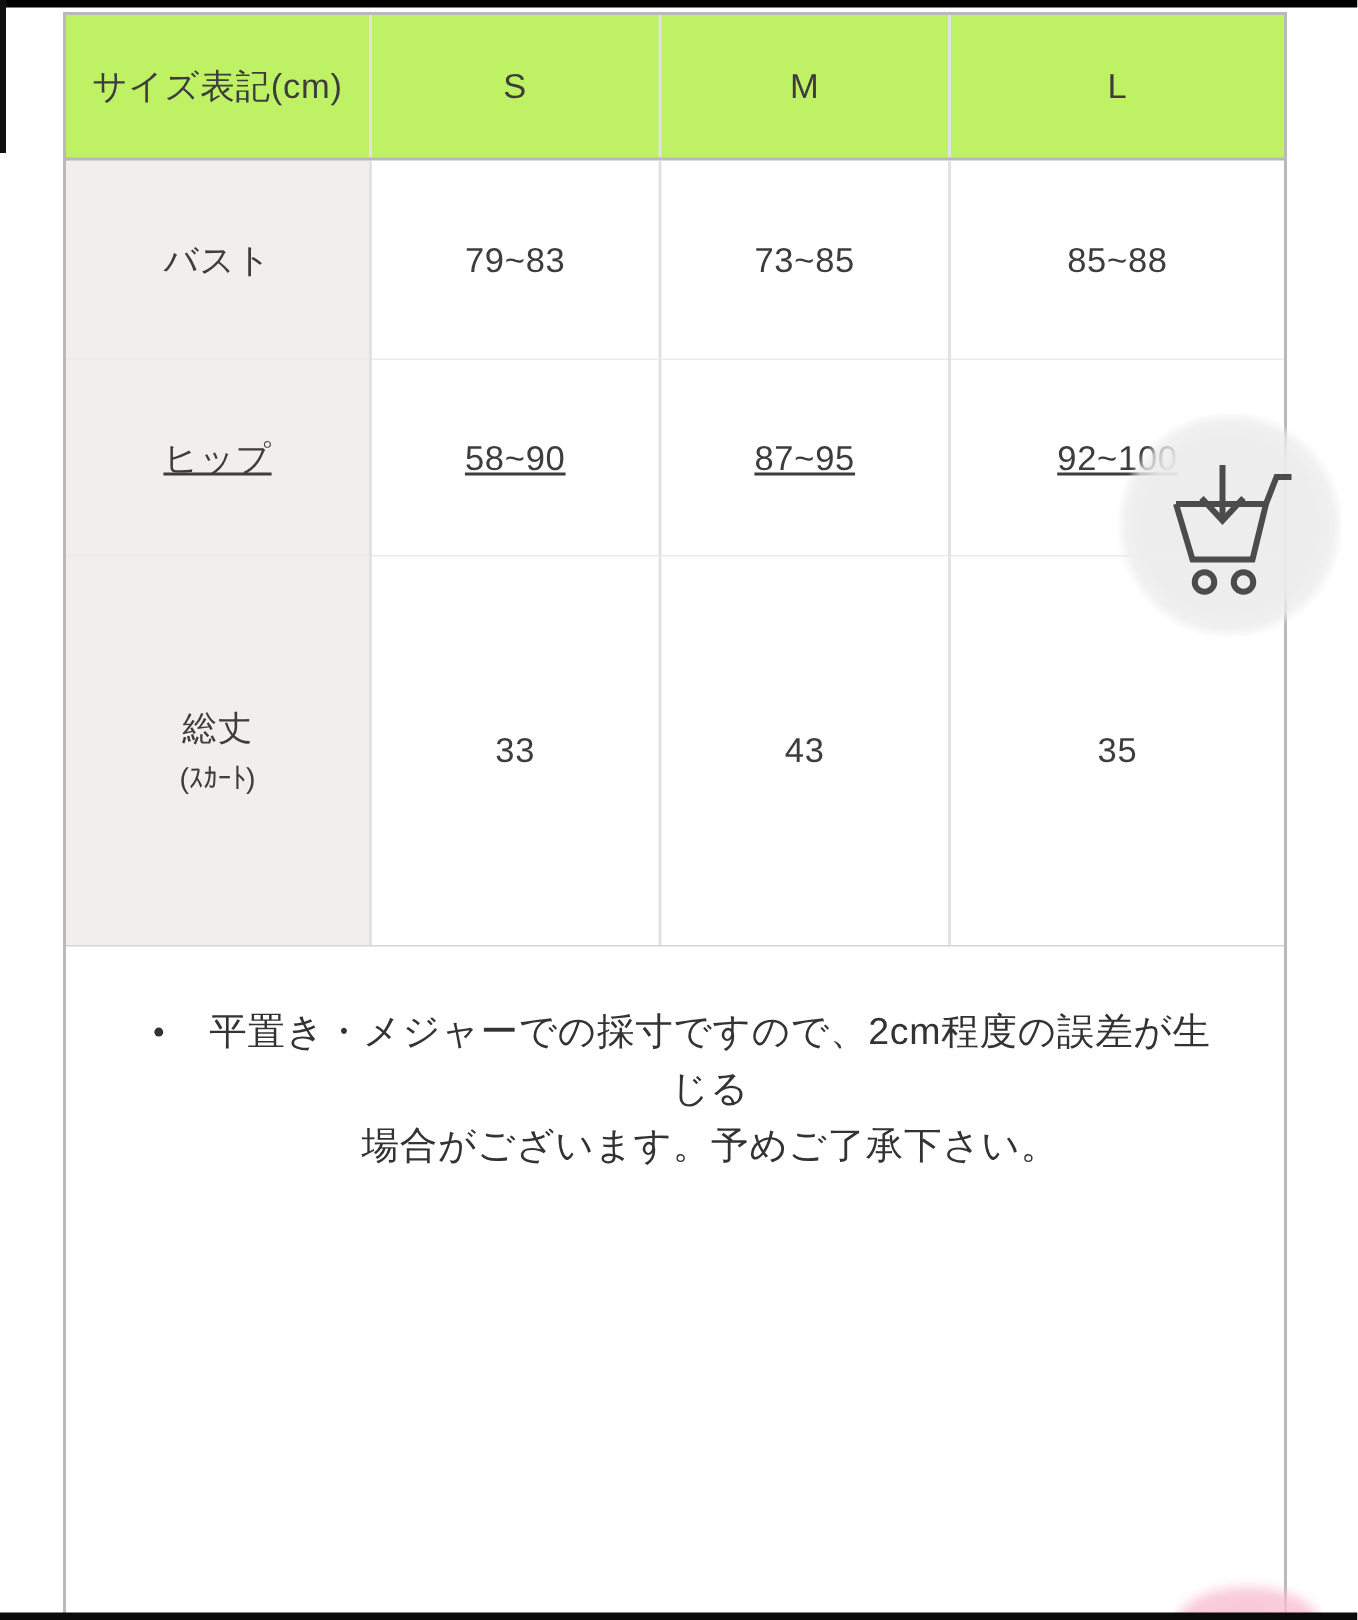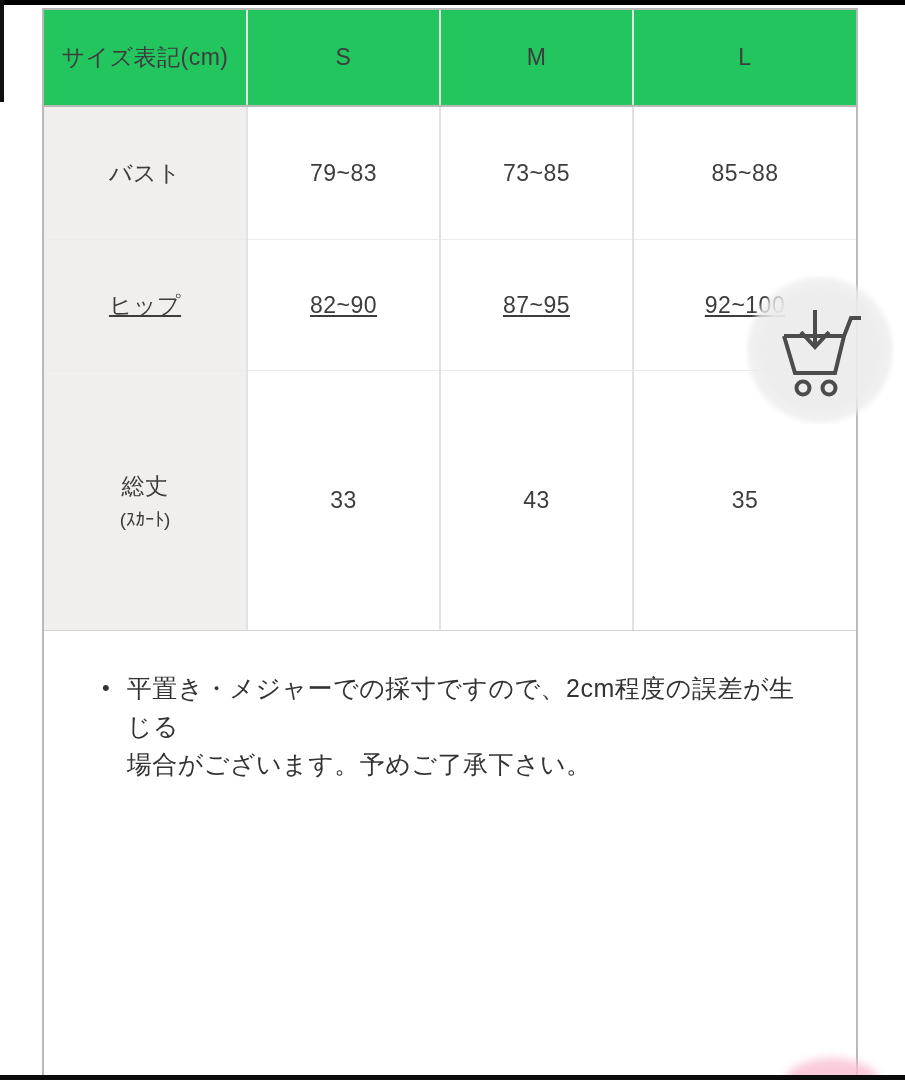--- a/index.html
+++ b/index.html
@@ -23,41 +23,41 @@
   table.size-table{border-collapse:collapse;width:100%;table-layout:fixed;}
   col.c0{width:203px;} col.c1{width:193px;} col.c2{width:193px;} col.c3{width:223px;}
   td{
     text-align:center;vertical-align:middle;
     font-size:23px;color:#3d3d3d;letter-spacing:0.5px;
     border-left:2px solid #e2e2e2;border-top:1px solid #ebebeb;
     padding:0;
   }
   td:first-child{border-left:none;}
   tr.hrow td{
-    background:#22c55e;height:95px;border-top:none;
+    background:#bef264;height:95px;border-top:none;
     border-bottom:2px solid #b8b8b8;
   }
   tr.brow td.lcell{background:#f0efed;margin-top:20px;}
   tr.r1 td{height:132px;}
   tr.r2 td{height:130px;text-decoration:underline;}
   tr.r3 td{height:259px;}
   tr.r4 td{height:260px;}
   .lmain{display:block;}
   .lsub{display:block;font-size:19px;margin-top:7px;letter-spacing:0;}
 
   
   .note{
     border-top:1px solid #d4d4d4;
     padding:38px 36px 0 58px;
     box-sizing:border-box;
   }
   .note-item{display:flex;align-items:flex-start;}
   .note-bullet{font-size:22px;line-height:38px;margin-right:17px;color:#333;}
   .note-text{font-size:25px;line-height:38px;color:#333;letter-spacing:0.5px;}
-  .note-text span{display:block;}
+  .note-text span{display:block;text-align:center;}
 
   
   .cart-badge{
     position:absolute;left:746px;top:276px;width:148px;height:148px;
     z-index:5;display:flex;align-items:center;justify-content:center;
     background:radial-gradient(circle,
       rgba(236,236,236,0.93) 0%,
       rgba(236,236,236,0.93) 55%,
       rgba(236,236,236,0.75) 66%,
       rgba(236,236,236,0) 73%);
@@ -89,21 +89,21 @@
       <td>L</td>
     </tr>
     <tr class="brow r1">
       <td class="lcell">バスト</td>
       <td>79~83</td>
       <td>73~85</td>
       <td>85~88</td>
     </tr>
     <tr class="brow r2">
       <td class="lcell">ヒップ</td>
-      <td>82~90</td>
+      <td>58~90</td>
       <td>87~95</td>
       <td>92~100</td>
     </tr>
     <tr class="brow r3">
       <td class="lcell">
         <span class="lmain">総丈</span>
         <span class="lsub">(ｽｶｰﾄ)</span>
       </td>
       <td>33</td>
       <td>43</td>

